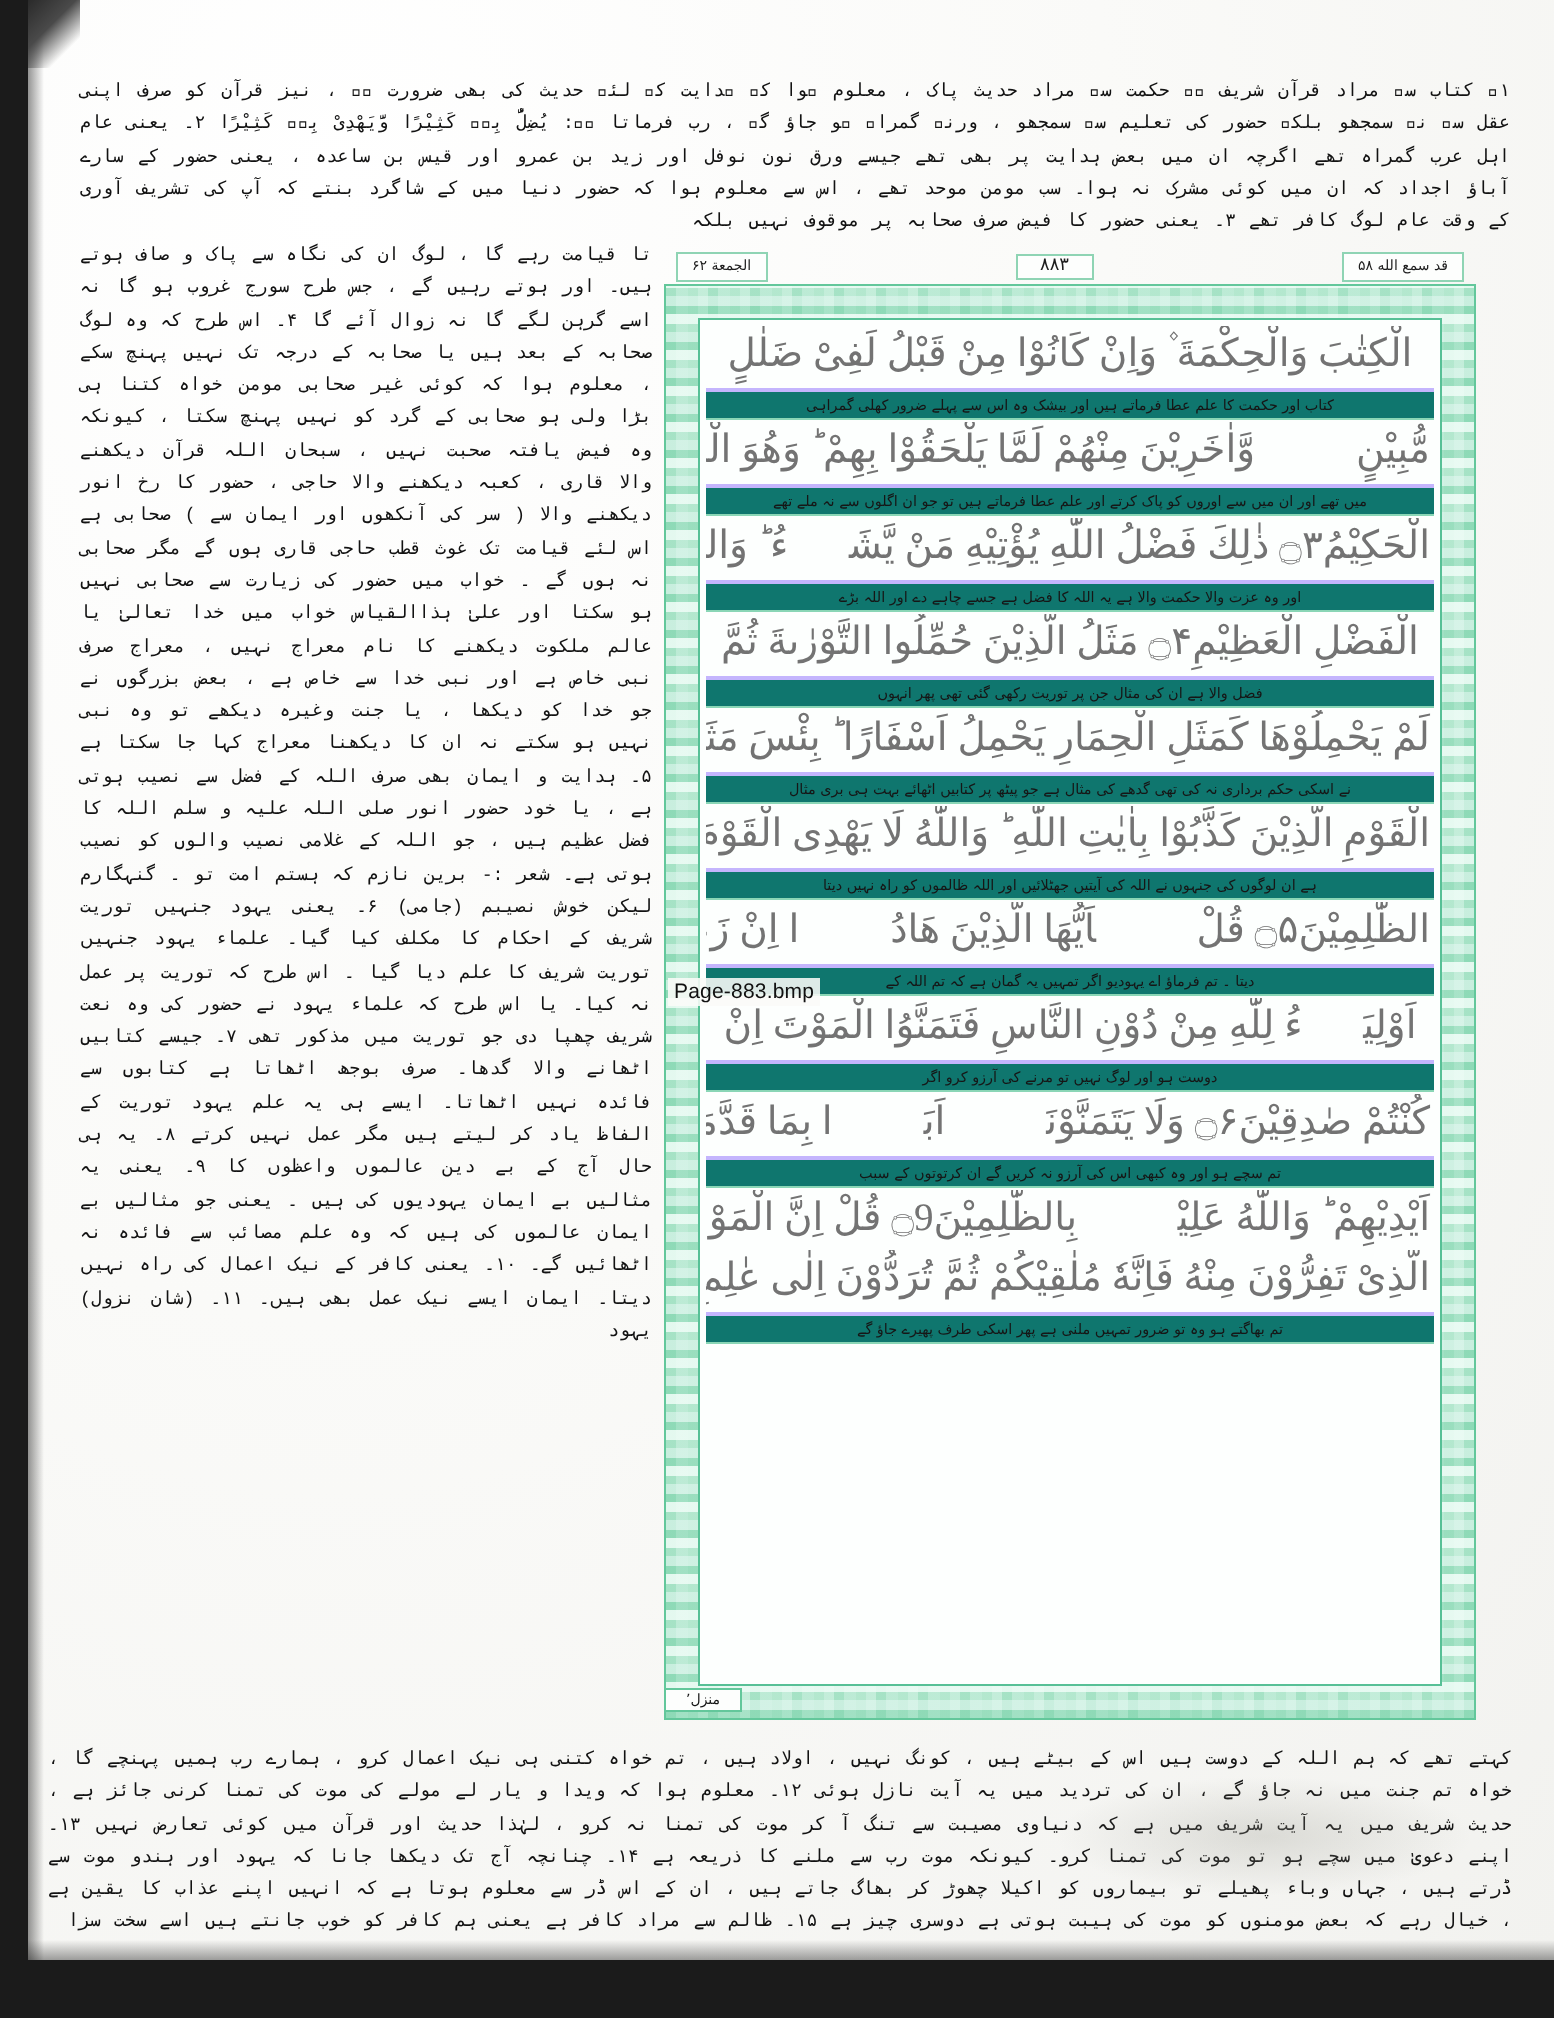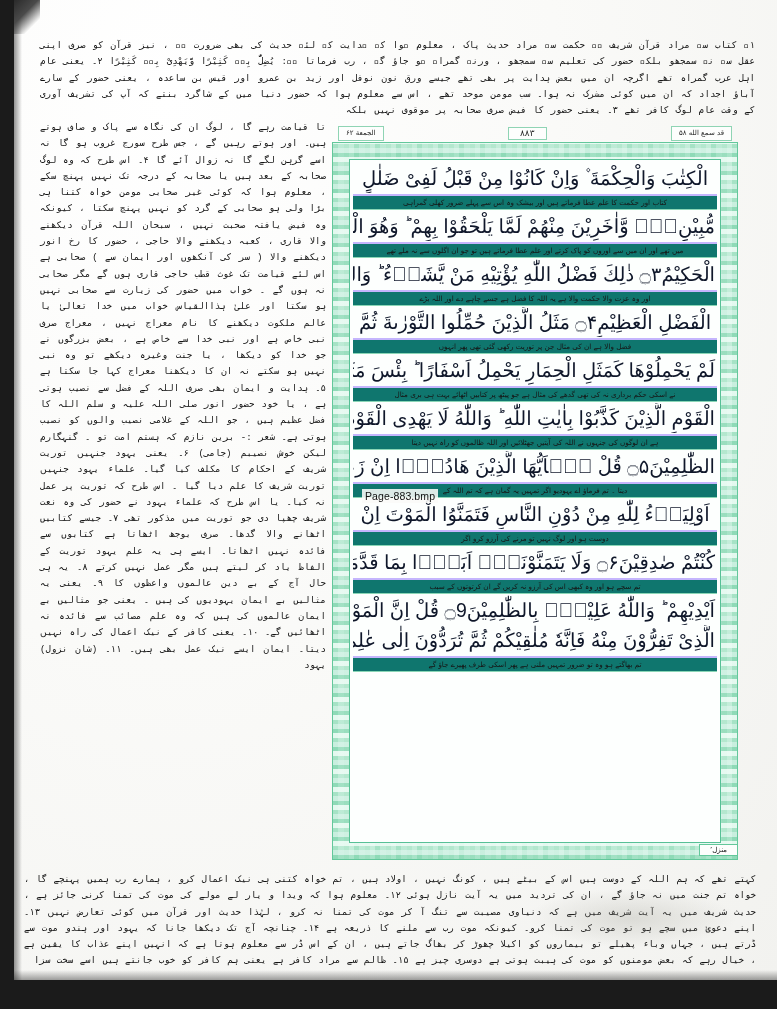--- a/index.html
+++ b/index.html
@@ -113,22 +113,22 @@
     position:absolute;
     left:21px;top:21px;right:21px;bottom:21px;
     box-sizing:border-box;
     display:flex;
     flex-direction:column;
     overflow:hidden;
   }
   .ayah-row{
     direction:rtl;
     text-align:center;
-    color:#0f172a;
-    font-family:Liberation Sans, sans-serif;
+    color:#737373;
+    font-family:Liberation Serif, serif;
     font-size:19.5px;
     line-height:30px;
     letter-spacing:-.3px;
     white-space:nowrap;
     overflow:hidden;
     padding:0 2px;
   }
   .trans-row{
     direction:rtl;
     text-align:center;
@@ -141,35 +141,35 @@
     border-bottom:1px solid #8ad6b6;
     background:#0f766e;
     white-space:nowrap;
     overflow:hidden;
     padding:0 3px;
     margin:1px 0;
   }
   .manzil-wrap{
     position:absolute;
     left:0;right:0;bottom:4px;
-    display:flex;justify-content:flex-end;
+    display:flex;justify-content:flex-start;
   }
   .manzil-chip{
     background:#fdfefd;
     border:1px solid #63c79b;
     font-size:7px;
     color:#141414;
     padding:1px 10px;
     direction:rtl;
     font-family:"DejaVu Sans",sans-serif;
   }
 
   .watermark{
     position:absolute;
-    left:348px; top:489px;
+    left:320px; top:489px;
     font-family:"Liberation Sans",sans-serif;
     font-size:10.5px;
     color:#111111;
     background:rgba(250,250,248,.88);
     padding:1px 3px;
     letter-spacing:.1px;
     z-index:8;
     white-space:nowrap;
   }
 </style>

